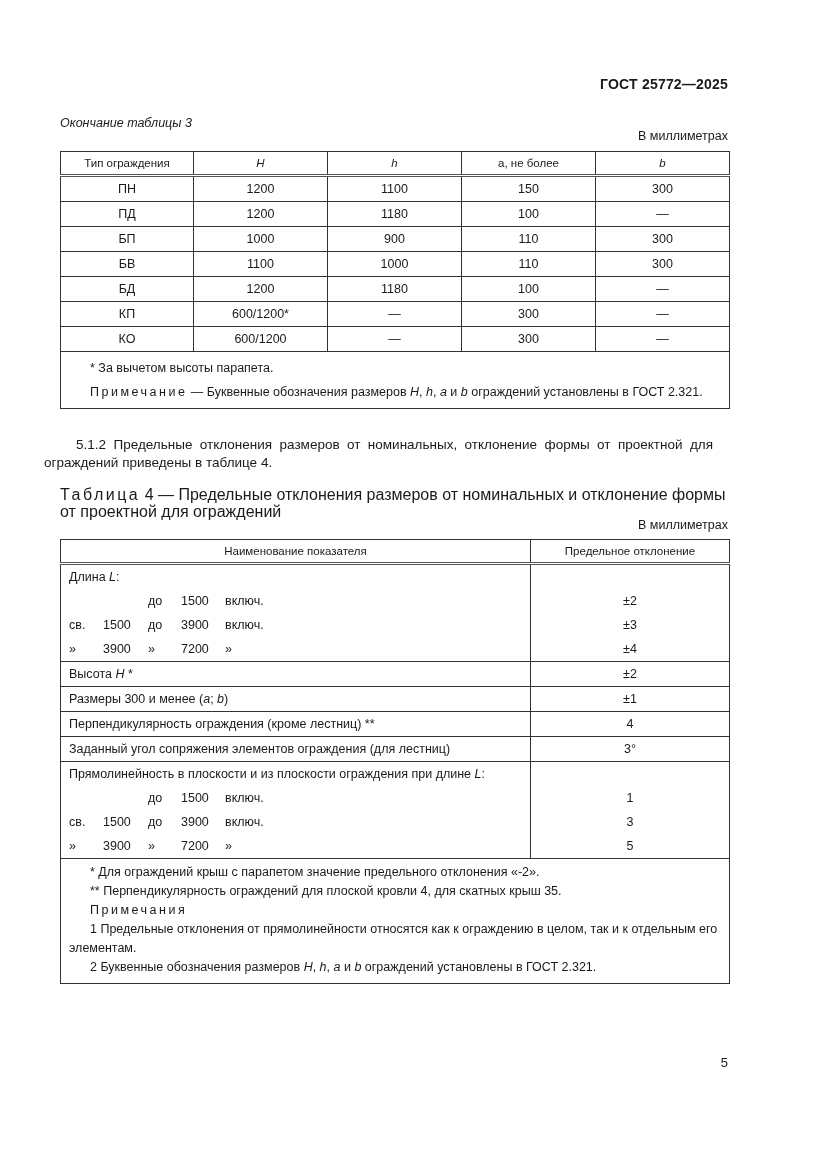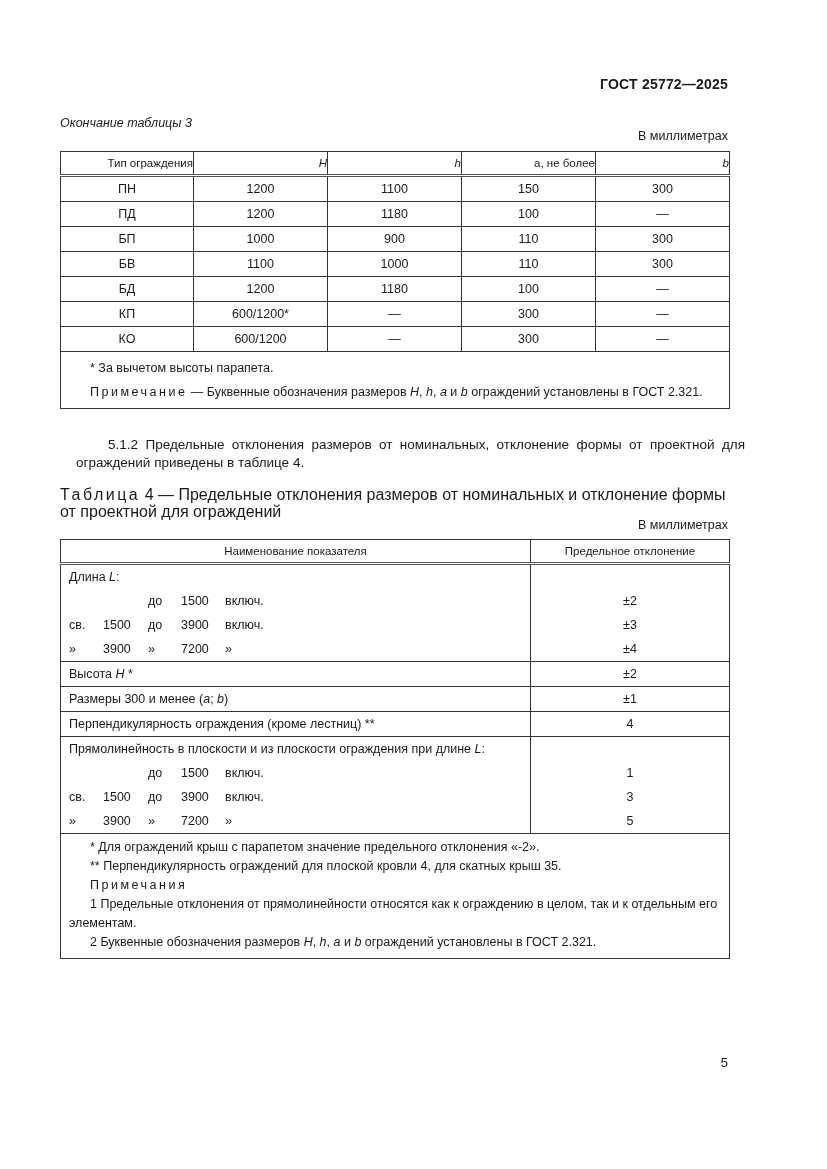--- a/index.html
+++ b/index.html
@@ -10,27 +10,27 @@
   .abs { position: absolute; }
   .doc-code { right: 99px; top: 76px; font-size: 14px; font-weight: bold; letter-spacing: 0.2px; }
   .caption-it { left: 60px; top: 116px; font-size: 12.5px; font-style: italic; }
   .units { font-size: 12.5px; margin-left: 32px; }
   .units1 { right: 99px; top: 129px; }
   .units2 { right: 99px; top: 518px; }
 
   table { border-collapse: collapse; position: absolute; left: 60px; width: 669px; table-layout: fixed; }
   td, th { border: 1px solid #333; font-size: 12.5px; font-weight: normal; padding: 0; }
   .t3 { top: 151px; }
-  .t3 th { height: 22px; font-size: 11.5px; text-align: right; border-bottom: 3px double #555; }
+  .t3 th { height: 22px; font-size: 11.5px; text-align: center; border-bottom: 3px double #555; }
   .t3 td { height: 24px; text-align: center; }
   .t3 td.foot { text-align: left; padding: 4px 0 4px 29px; line-height: 24px; height: auto; }
   .spaced { letter-spacing: 2.5px; }
   i.v { font-style: italic; }
 
-  .para { left: 76px; width: 669px; top: 436px; font-size: 13.5px; line-height: 18px; text-align: justify; }
+  .para { left: 44px; width: 669px; top: 436px; font-size: 13.5px; line-height: 18px; text-align: justify; }
   .para .indent { display: inline-block; width: 32px; }
   .t4cap { left: 60px; width: 669px; top: 486px; font-size: 16px; line-height: 17px; }
 
   .t4 { top: 539px; }
   .t4 th { height: 22px; font-size: 11.5px; border-bottom: 3px double #555; }
   .t4 td { height: 24px; }
   .t4 td.name { padding-left: 8px; }
   .t4 td.val { text-align: center; }
   .t4 .blk td { border-top: none; border-bottom: none; margin-top: 12px; }
   .t4 .blk-first td { border-bottom: none; }
@@ -189,20 +189,24 @@
       <td class="val">±2</td>
     </tr>
     <tr>
       <td class="name"><span>Размеры 300 и менее (</span><i class="v">a</i><span>; </span><i class="v">b</i><span>)</span></td>
       <td class="val">±1</td>
     </tr>
     <tr>
       <td class="name">Перпендикулярность ограждения (кроме лестниц) **</td>
       <td class="val">4</td>
     </tr>
+    <tr>
+      <td class="name">Заданный угол сопряжения элементов ограждения (для лестниц)</td>
+      <td class="val">3°</td>
+    </tr>
     <tr class="blk-first">
       <td class="name"><span>Прямолинейность в плоскости и из плоскости ограждения при длине </span><i class="v">L</i><span>:</span></td>
       <td class="val"></td>
     </tr>
     <tr class="blk">
       <td class="name">
           <div class="rng">
             <span class="c1"></span>
             <span class="c2"></span>
             <span class="c3">до</span>

